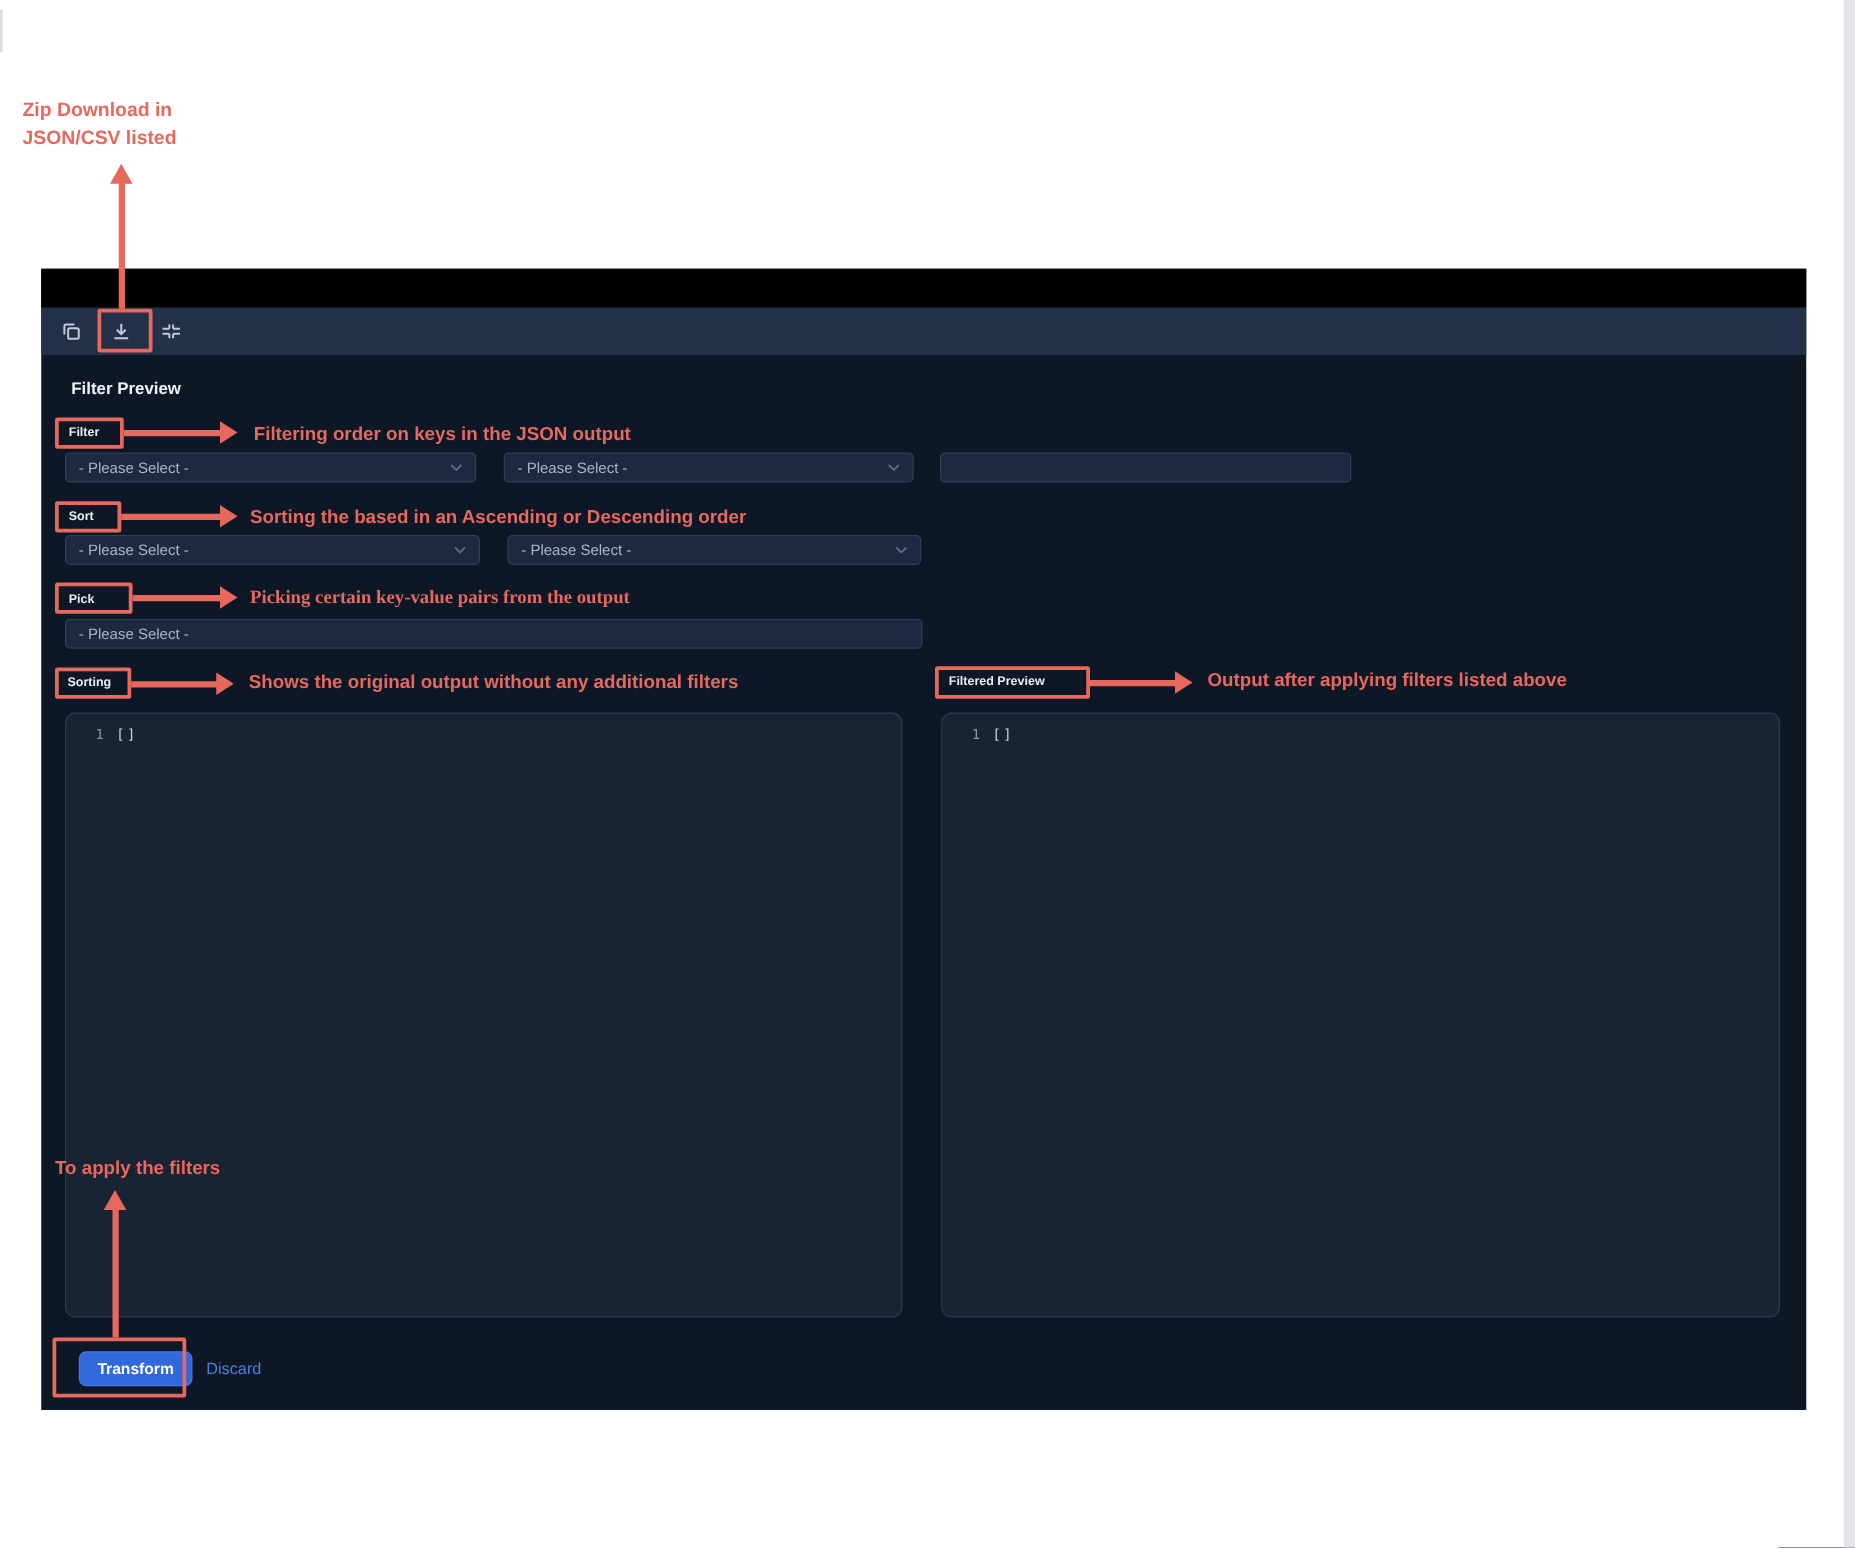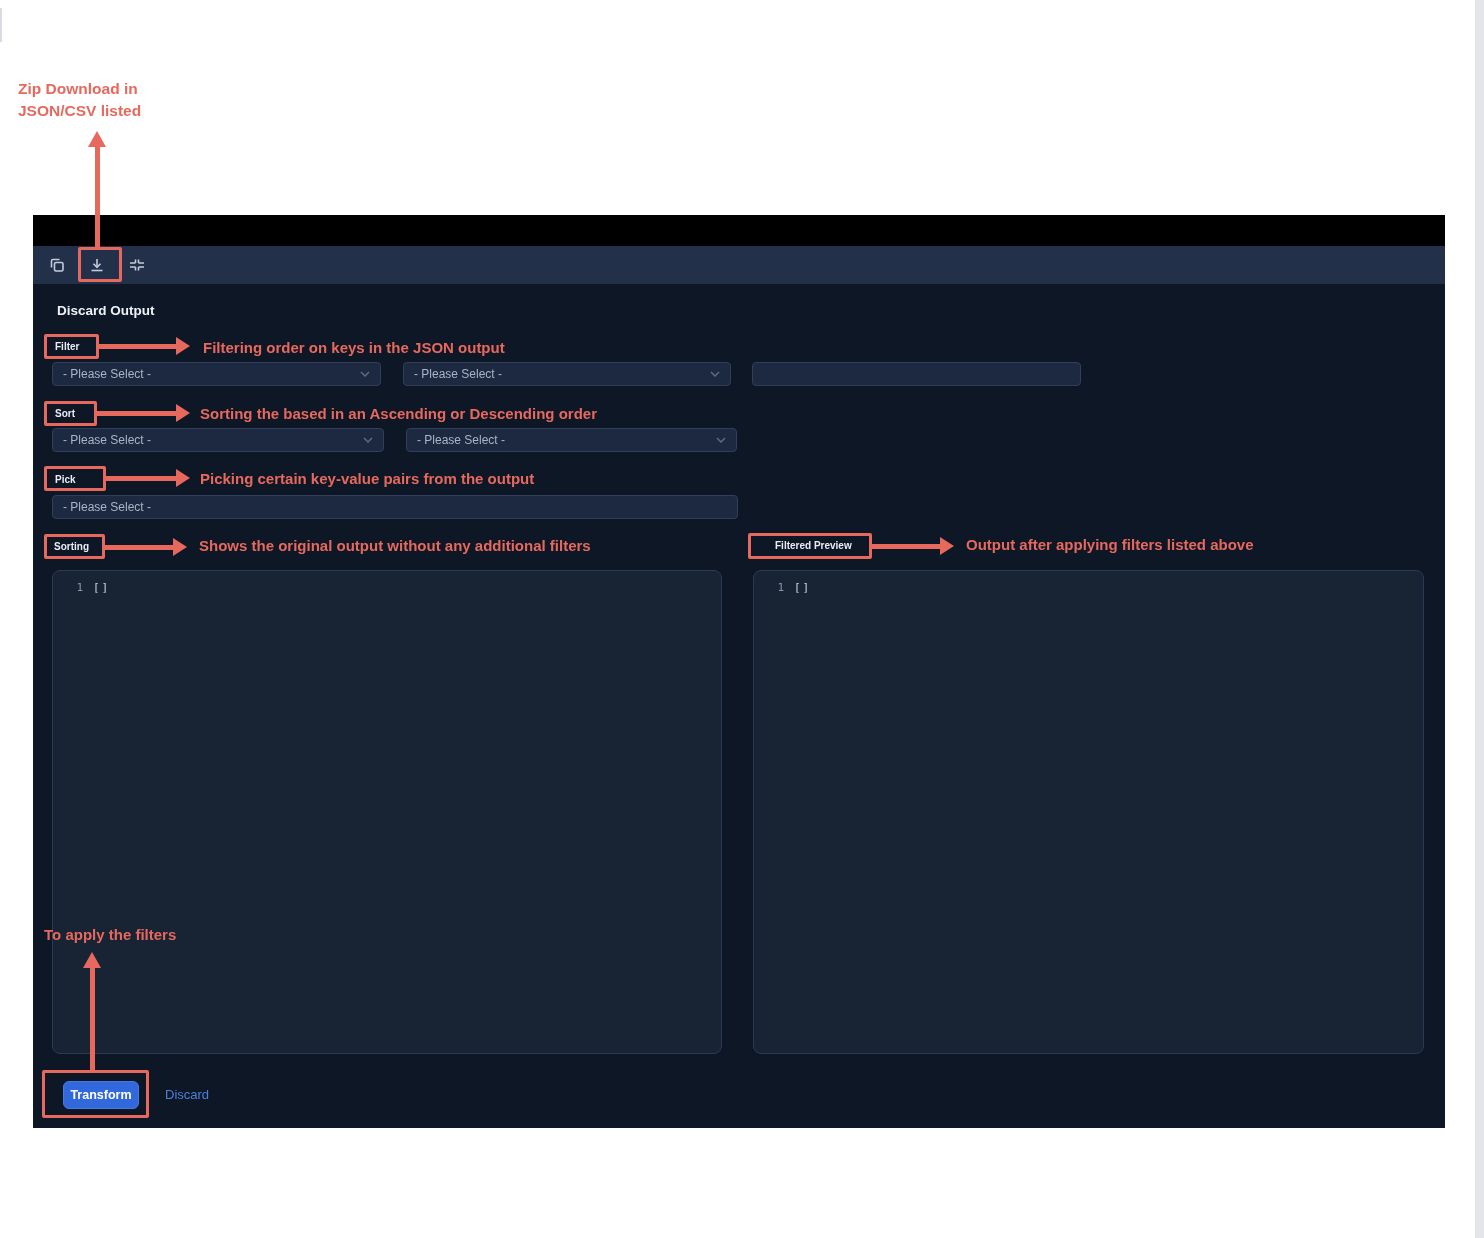--- a/index.html
+++ b/index.html
@@ -35,21 +35,21 @@
     display:flex;align-items:center;justify-content:center;cursor:pointer;}
   .tool-btn svg{display:block;}
 
   .heading{position:absolute;left:24px;top:88px;font-size:13.5px;font-weight:700;color:#eef2f7;}
 
   .ui-label{position:absolute;font-size:10px;font-weight:700;color:#e8edf4;}
   .lbl-filter{left:22px;top:126px;}
   .lbl-sort{left:22px;top:193px;}
   .lbl-pick{left:22px;top:259px;}
   .lbl-original{left:21px;top:326px;}
-  .lbl-filtered{left:726px;top:325px;margin-left:16px;}
+  .lbl-filtered{left:726px;top:325px;}
 
   .field{position:absolute;height:24px;background:var(--field-bg);border:1px solid var(--field-border);
     border-radius:4px;display:flex;align-items:center;padding:0 10px;font-size:12px;color:var(--field-text);}
   .field .chev{margin-left:auto;color:#5b6b85;display:flex;}
   .f-sel1{left:19px;top:147px;width:329px;}
   .f-sel2{left:370px;top:147px;width:328px;}
   .f-input{left:719px;top:147px;width:329px;background:var(--field-bg);border:1px solid var(--field-border);
     border-radius:4px;height:24px;position:absolute;color:var(--field-text);font-size:12px;padding:0 10px;outline:none;}
   .s-sel1{left:19px;top:213px;width:332px;}
   .s-sel2{left:373px;top:213px;width:331px;}
@@ -57,31 +57,31 @@
 
   .editor{position:absolute;top:355px;height:484px;background:var(--editor-bg);
     border:1px solid var(--editor-border);border-radius:8px;
     font-family:"DejaVu Sans Mono", monospace;font-size:11px;}
   .ed-left{left:19px;width:670px;}
   .ed-right{left:720px;width:671px;}
   .ed-line{display:flex;gap:10px;padding:10px 0 0 20px;}
   .ln{color:#8a94a6;min-width:10px;text-align:right;}
   .code{color:#ccd4e0;letter-spacing:2px;}
 
-  .btn-transform{position:absolute;left:30px;top:866px;width:76px;height:28px;background:var(--btn-blue);
+  .btn-transform{position:absolute;left:30px;top:866px;width:91px;height:28px;background:var(--btn-blue);
     border:1px solid #4579e2;border-radius:6px;color:#fff;font-size:12.5px;font-weight:700;
     font-family:"Liberation Sans", sans-serif;cursor:pointer;}
   .link-discard{position:absolute;left:132px;top:872px;font-size:13px;font-weight:400;color:var(--link-blue);cursor:pointer;}
 
   
   .ann{position:absolute;color:var(--red);font-weight:700;font-size:15px;line-height:1.45;}
   .ann-zip{left:18px;top:78px;width:160px;text-align:left;font-size:15.5px;}
   .ann-filter{left:203px;top:337px;}
   .ann-sort{left:200px;top:403px;}
-  .ann-pick{left:200px;top:468px;}
+  .ann-pick{left:200px;top:468px;font-family:Liberation Serif, serif;}
   .ann-original{left:199px;top:535px;}
   .ann-filtered{left:966px;top:534px;}
   .ann-apply{left:44px;top:924px;}
 
   .hl-box{position:absolute;border:3px solid var(--red);border-radius:2px;background:transparent;}
   .box-download{left:78px;top:247px;width:44px;height:35px;}
   .box-filter{left:44px;top:334px;width:55px;height:25px;}
   .box-sort{left:44px;top:401px;width:53px;height:25px;}
   .box-pick{left:44px;top:466px;width:62px;height:25px;}
   .box-original{left:44px;top:534px;width:61px;height:25px;}
@@ -135,21 +135,21 @@
     <button class="tool-btn">
       <span>
         <svg width="18" height="18" viewBox="0 0 18 18" fill="none" stroke="currentColor" stroke-width="1.6">
           <path d="M2 7h5.5M7.5 3.5V7M10.5 7H16M10.5 3.5V7"></path>
           <path d="M2 11h5.5M7.5 11v3.5M10.5 11H16M10.5 11v3.5"></path>
         </svg>
       </span>
     </button>
   </div>
 
-  <div class="heading">Discard Output</div>
+  <div class="heading">Filter Preview</div>
 
   <div class="ui-label lbl-filter">Filter</div>
   <div class="field f-sel1">
     <span>- Please Select -</span>
     <span class="chev">
       <svg width="10" height="6" viewBox="0 0 10 6" fill="none" stroke="currentColor" stroke-width="1.5">
           <path d="M1 1l4 4 4-4"></path>
         </svg>
     </span>
   </div>

